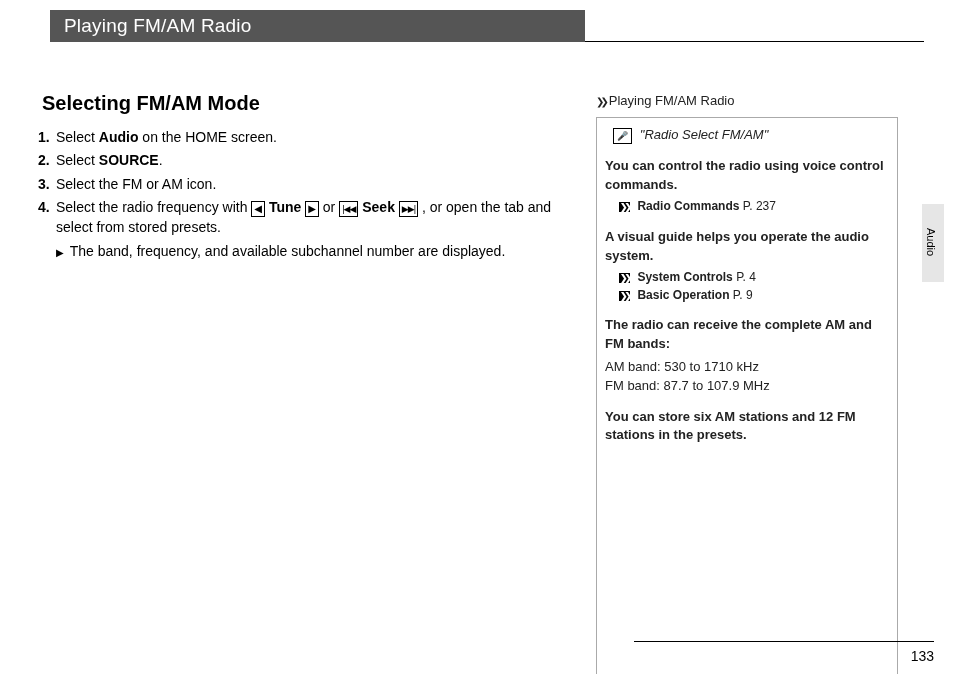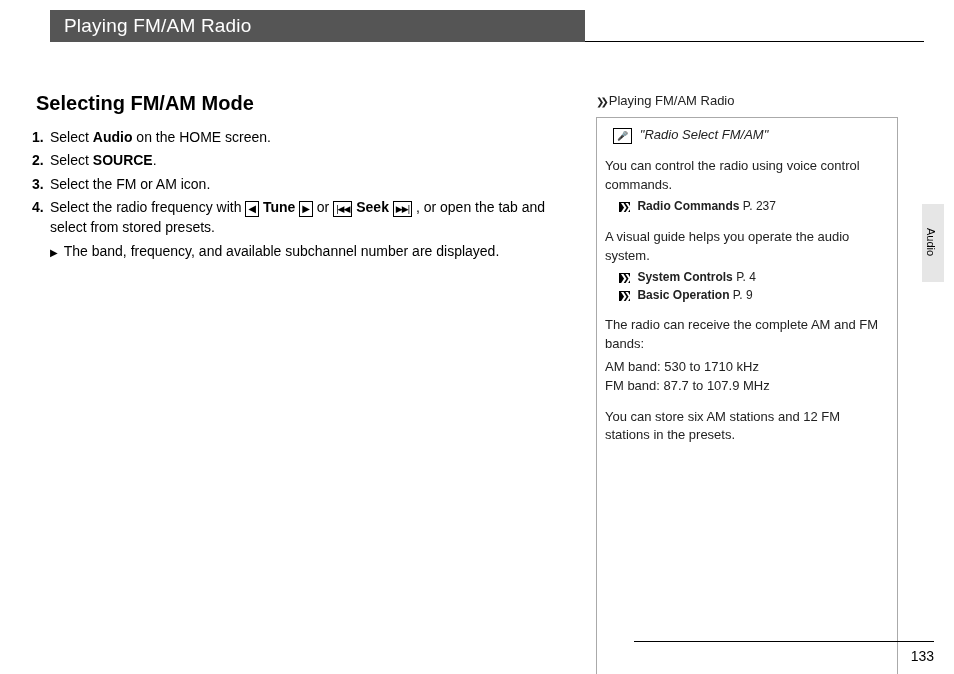--- a/index.html
+++ b/index.html
@@ -42,21 +42,21 @@
     background:#000;
     z-index:-1;
   }
   .subtitle{
     font-size:20px;
     font-weight:bold;
     margin:0 0 12px 0;
   }
   .main-left{
     position:absolute;
-    left:36px; top:92px;
+    left:42px; top:92px;
     width:533px;
   }
   .steps{
     margin:0 0 0 -4px;
     padding:0;
     list-style:none;
     font-size:14px;
     line-height:1.45;
   }
   .steps li{
@@ -135,20 +135,21 @@
     letter-spacing:-3px;
     font-size:9px;
     margin-right:4px;
     font-weight:bold;
     background:#000; color:#fff;
     padding:0 1px;
   }
   .ref b{font-weight:bold;}
   .para{
     margin:12px 5px 4px 0;
+    font-weight:bold;
   }
   .side-tab{
     position:absolute;
     right:10px;
     top:204px;
     width:22px;
     height:78px;
     background:#e6e6e6;
   }
   .side-tab span{

